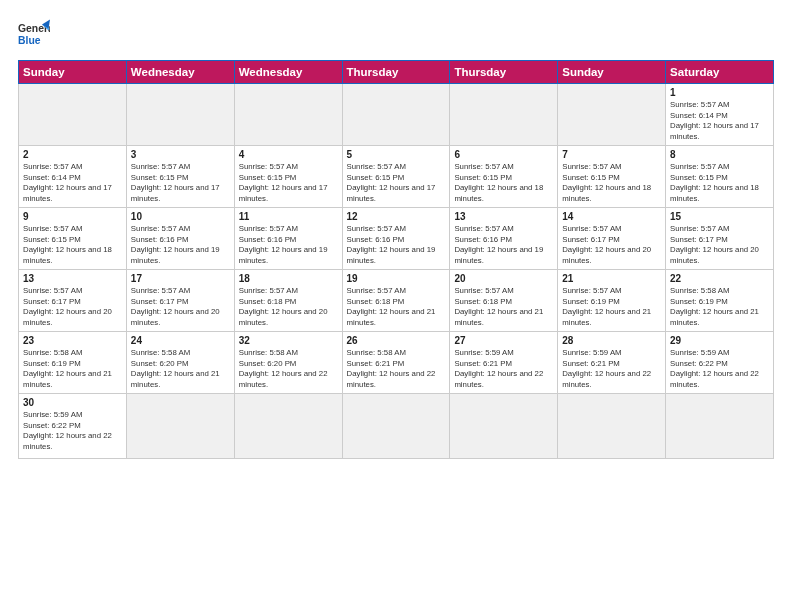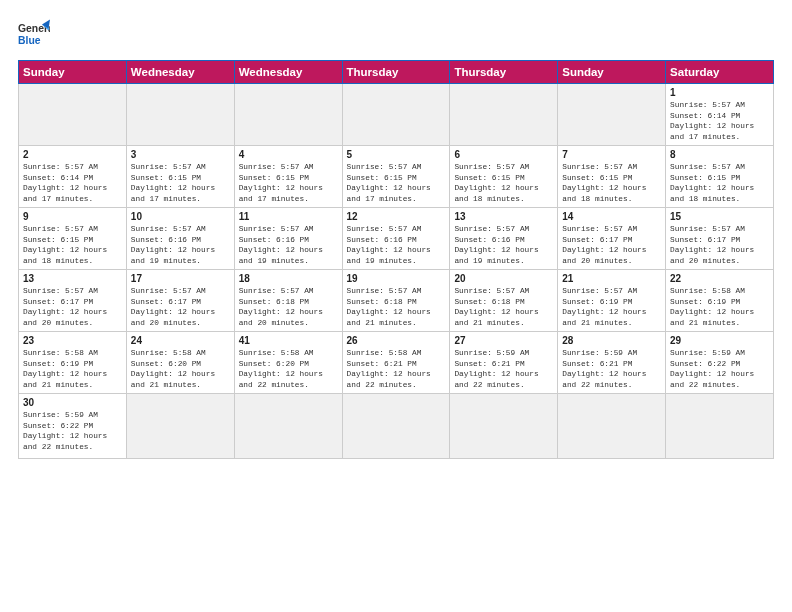--- a/index.html
+++ b/index.html
@@ -76,21 +76,20 @@
       font-size: 10px;
       font-weight: bold;
       color: #222;
       display: block;
       margin-bottom: 2px;
     }
     .day-info {
       font-size: 7.8px;
       color: #333;
       line-height: 1.35;
-      font-family: Liberation Mono, monospace;
     }
     .last-row td {
       height: 65px;
       margin-left: 16px;
     }
   </style>
 </head>
 <body>
 
 <div class="page">
@@ -271,21 +270,21 @@
 Sunset: 6:19 PM
 Daylight: 12 hours and 21 minutes.</div>
           </td>
           <td>
             <span class="day-num">24</span>
             <div class="day-info" style="white-space: pre-line;">Sunrise: 5:58 AM
 Sunset: 6:20 PM
 Daylight: 12 hours and 21 minutes.</div>
           </td>
           <td>
-            <span class="day-num">41</span>
+            <span class="day-num">32</span>
             <div class="day-info" style="white-space: pre-line;">Sunrise: 5:58 AM
 Sunset: 6:20 PM
 Daylight: 12 hours and 22 minutes.</div>
           </td>
           <td>
             <span class="day-num">26</span>
             <div class="day-info" style="white-space: pre-line;">Sunrise: 5:58 AM
 Sunset: 6:21 PM
 Daylight: 12 hours and 22 minutes.</div>
           </td>

